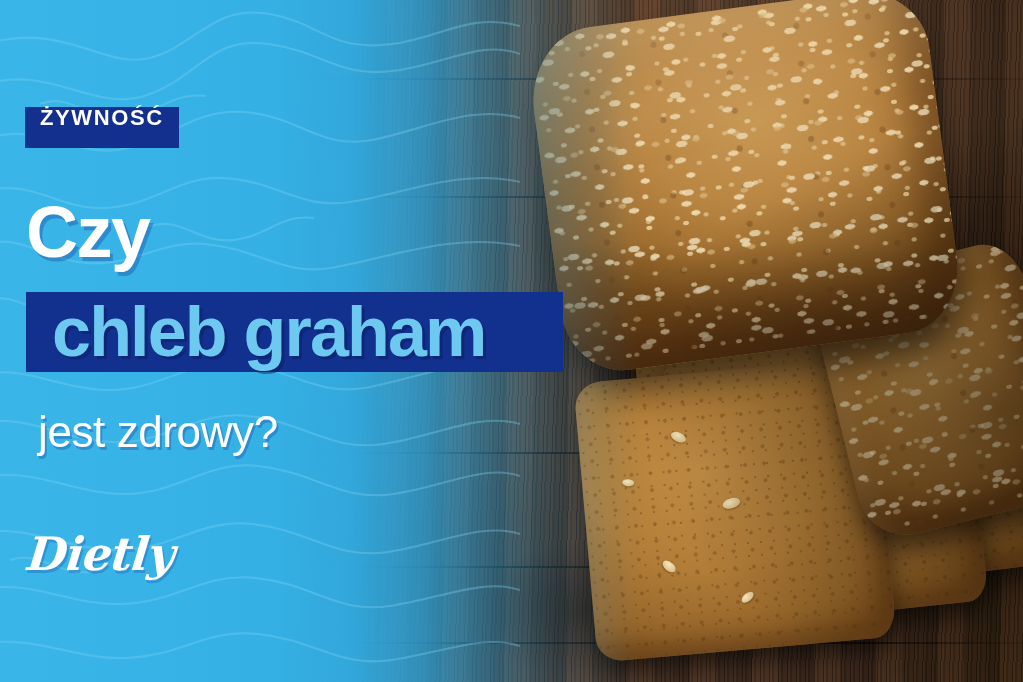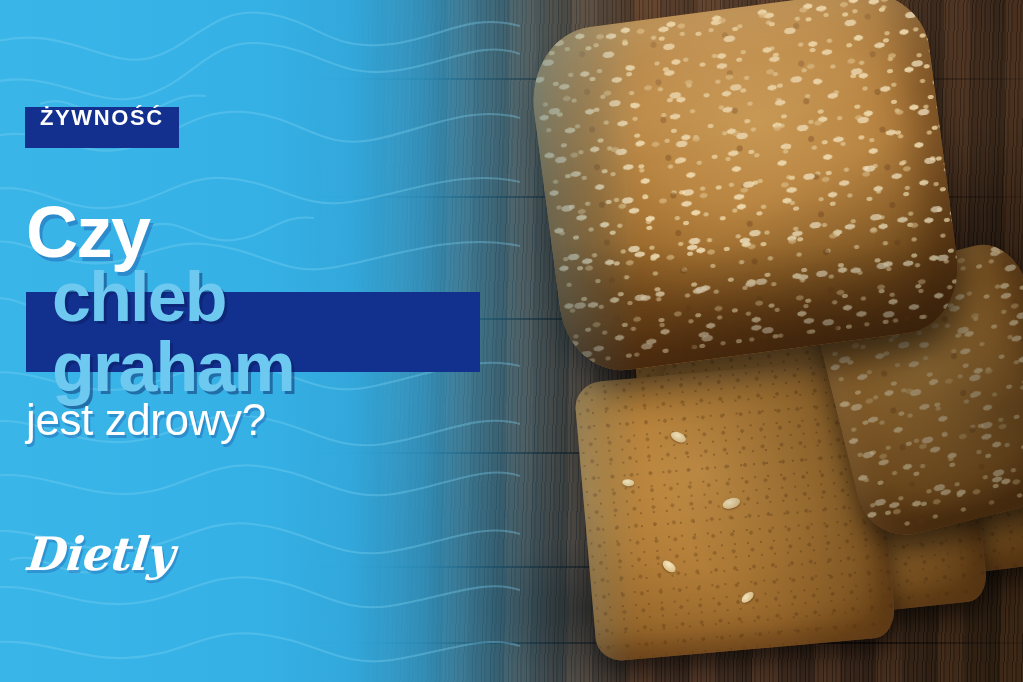--- a/index.html
+++ b/index.html
@@ -174,37 +174,37 @@
     font-weight:bold;
     color:#ffffff;
     letter-spacing:-1.5px;
     line-height:1;
     text-shadow:3px 4px 0 rgba(18,48,142,.30);
     margin:0;
   }
 
   .line2-wrap{
     position:absolute;left:0;top:96px;
-    width:454px;height:80px;
+    width:537px;height:80px;
     background:#12308e;
     display:flex;align-items:center;
   }
   .line2{
     margin:0;padding-left:26px;
     font-size:70px;
     font-weight:bold;
     color:#6ec9f1;
     letter-spacing:-1.8px;
     line-height:1;
     text-shadow:3px 3px 0 rgba(8,26,90,.45);
   }
 
   .line3{
     position:absolute;left:26px;top:196px;
-    margin:0;
+    margin:12px;
     font-size:44px;
     font-weight:normal;
     color:#ffffff;
     letter-spacing:-.4px;
     line-height:1;
     text-shadow:2px 3px 0 rgba(18,48,142,.28);
   }
 
   .logo{
     position:absolute;left:28px;top:527px;

